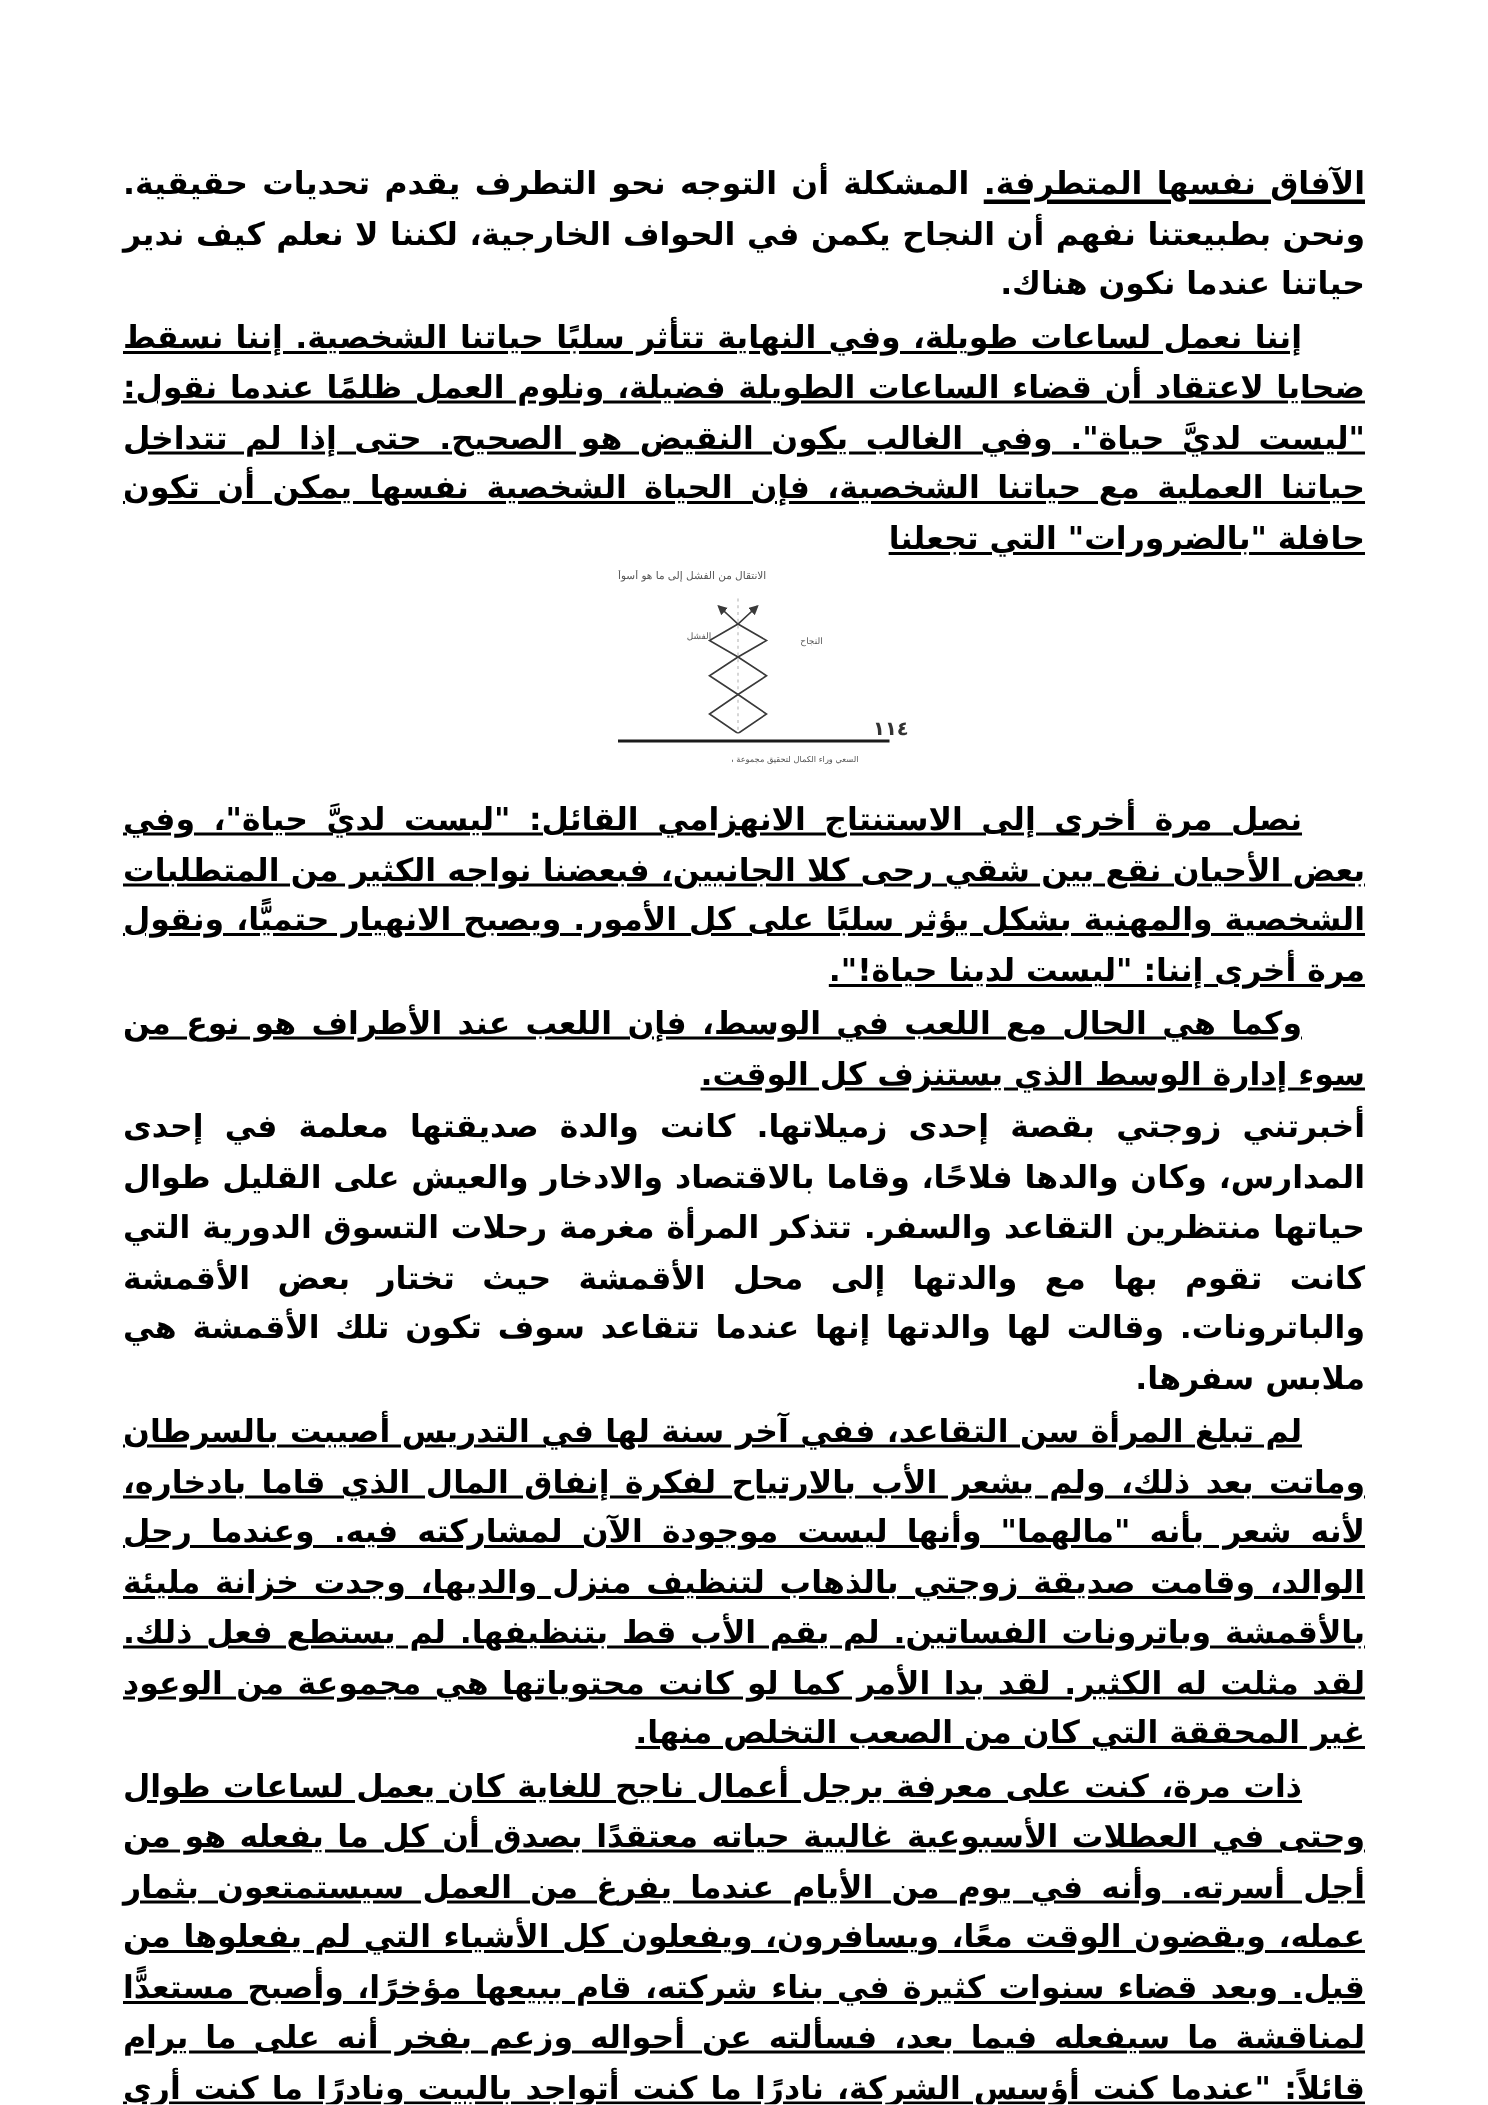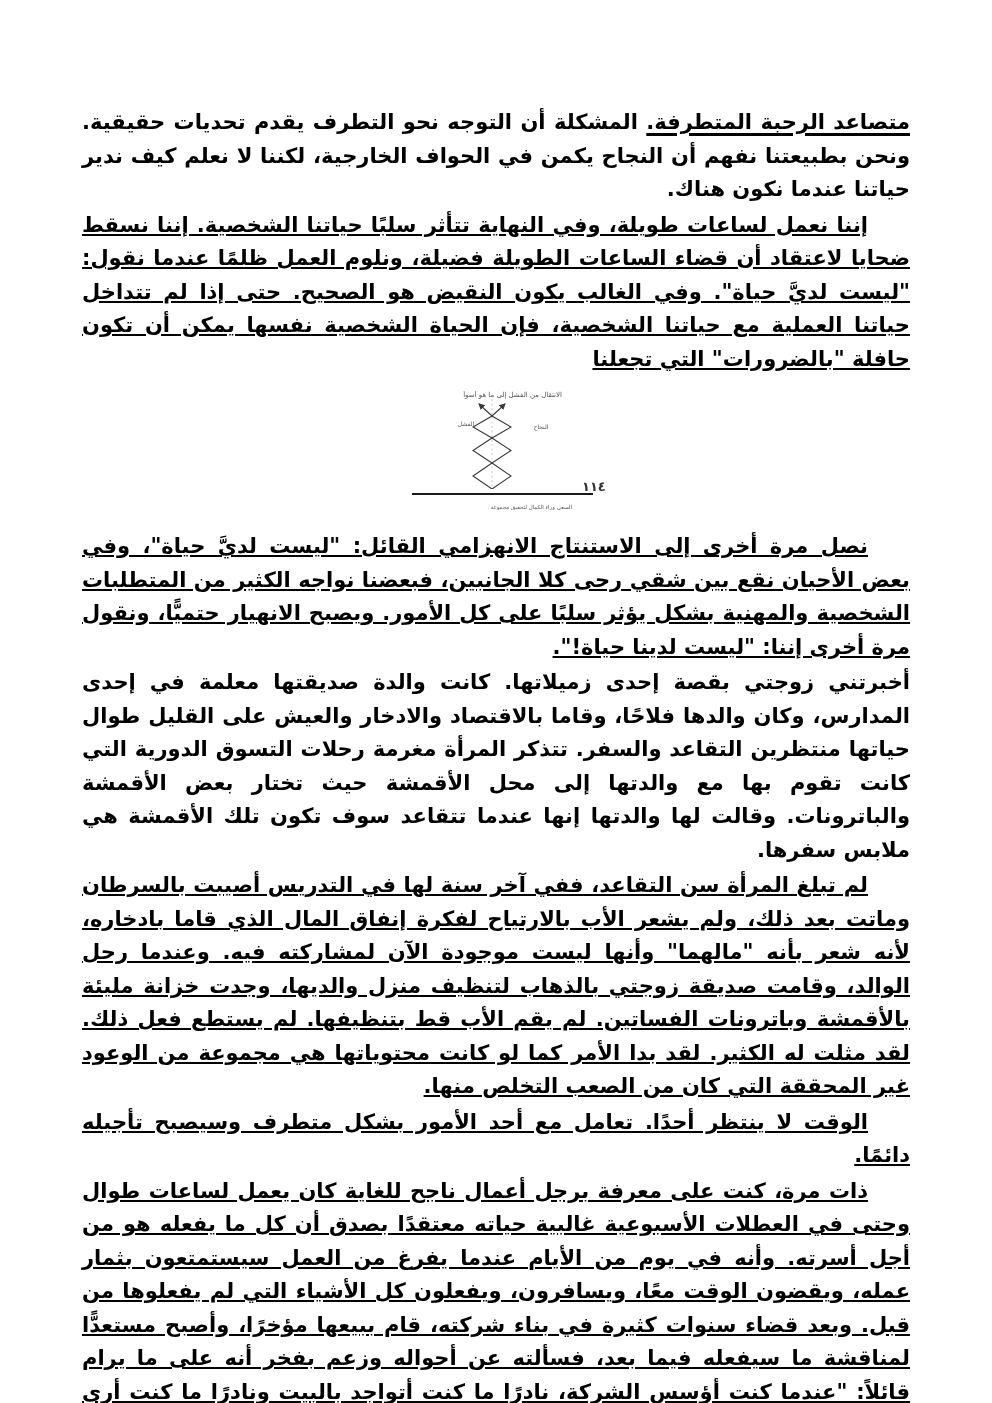--- a/index.html
+++ b/index.html
@@ -33,22 +33,22 @@
     margin:6px 0 3px 0;
     font-weight:bold;
     text-align:right;
   }
   figure.diagram{
     position:relative;
     width:828px;height:144px;
     margin:4px 0 6px 0;
   }
   .fig-top-caption{
-    position:absolute;top:11px;left:330px;width:150px;
-    text-align:right;font-size:7px;color:#555;
+    position:absolute;top:0;left:330px;width:150px;
+    text-align:left;font-size:7px;color:#555;
     filter:blur(0.3px);white-space:nowrap;overflow:hidden;
   }
   .fig-svg{position:absolute;top:13px;left:310px;width:200px;height:96px;}
   .fig-svg path.strand{fill:none;stroke:#3a3a3a;stroke-width:1.1;}
   .fig-svg line.dash{stroke:#c8c8c8;stroke-width:1;stroke-dasharray:2 2.5;}
   .fig-svg text{font-size:6px;fill:#555;font-family:"DejaVu Sans","Liberation Sans",sans-serif;}
   .fig-rule{position:absolute;top:113px;left:330px;width:181px;height:2px;background:#1b1b1b;}
   .fig-caption{
     position:absolute;top:124px;left:406px;width:84px;
     font-size:5.5px;color:#555;filter:blur(0.3px);
@@ -57,21 +57,21 @@
   .fig-page-num{
     position:absolute;top:99px;left:487px;
     font-size:13px;color:#333;font-weight:bold;margin-left:13px;
   }
 </style>
 </head>
 <body>
 
 <div class="page">
 
-  <p class="para"><span class="underlined">متصاعد الرحبة المتطرفة.</span><span> المشكلة أن التوجه نحو التطرف يقدم تحديات حقيقية. ونحن بطبيعتنا نفهم أن النجاح يكمن في الحواف الخارجية، لكننا لا نعلم كيف ندير حياتنا عندما نكون هناك.</span></p>
+  <p class="para"><span class="underlined">الآفاق نفسها المتطرفة.</span><span> المشكلة أن التوجه نحو التطرف يقدم تحديات حقيقية. ونحن بطبيعتنا نفهم أن النجاح يكمن في الحواف الخارجية، لكننا لا نعلم كيف ندير حياتنا عندما نكون هناك.</span></p>
 
   <p class="para indent">إننا نعمل لساعات طويلة، وفي النهاية تتأثر سلبًا حياتنا الشخصية. إننا نسقط ضحايا لاعتقاد أن قضاء الساعات الطويلة فضيلة، ونلوم العمل ظلمًا عندما نقول: "ليست لديَّ حياة". وفي الغالب يكون النقيض هو الصحيح. حتى إذا لم تتداخل حياتنا العملية مع حياتنا الشخصية، فإن الحياة الشخصية نفسها يمكن أن تكون حافلة "بالضرورات" التي تجعلنا</p>
 
   <figure class="diagram">
     <div class="fig-top-caption">الانتقال من الفشل إلى ما هو أسوأ</div>
     <svg class="fig-svg" viewBox="0 0 200 96" aria-hidden="true">
       <defs>
         <marker id="arrowhead" markerWidth="7" markerHeight="7" refX="5" refY="3" orient="auto">
           <path d="M0,0 L6,3 L0,6 z" fill="#3a3a3a"></path>
         </marker>
@@ -82,23 +82,23 @@
       <text x="74" y="33" text-anchor="middle">الفشل</text>
       <text x="149" y="36" text-anchor="middle">النجاح</text>
     </svg>
     <div class="fig-rule"></div>
     <span class="fig-caption">السعي وراء الكمال لتحقيق مجموعة متكرر متصاعد</span>
     <span class="fig-page-num">١١٤</span>
   </figure>
 
   <p class="para indent">نصل مرة أخرى إلى الاستنتاج الانهزامي القائل: "ليست لديَّ حياة"، وفي بعض الأحيان نقع بين شقي رحى كلا الجانبين، فبعضنا نواجه الكثير من المتطلبات الشخصية والمهنية بشكل يؤثر سلبًا على كل الأمور. ويصبح الانهيار حتميًّا، ونقول مرة أخرى إننا: "ليست لدينا حياة!".</p>
 
+  <p class="para indent">وكما هي الحال مع اللعب في الوسط، فإن اللعب عند الأطراف هو نوع من سوء إدارة الوسط الذي يستنزف كل الوقت.</p>
 
 
   <p class="para">أخبرتني زوجتي بقصة إحدى زميلاتها. كانت والدة صديقتها معلمة في إحدى المدارس، وكان والدها فلاحًا، وقاما بالاقتصاد والادخار والعيش على القليل طوال حياتها منتظرين التقاعد والسفر. تتذكر المرأة مغرمة رحلات التسوق الدورية التي كانت تقوم بها مع والدتها إلى محل الأقمشة حيث تختار بعض الأقمشة والباترونات. وقالت لها والدتها إنها عندما تتقاعد سوف تكون تلك الأقمشة هي ملابس سفرها.</p>
 
   <p class="para indent">لم تبلغ المرأة سن التقاعد، ففي آخر سنة لها في التدريس أصيبت بالسرطان وماتت بعد ذلك، ولم يشعر الأب بالارتياح لفكرة إنفاق المال الذي قاما بادخاره، لأنه شعر بأنه "مالهما" وأنها ليست موجودة الآن لمشاركته فيه. وعندما رحل الوالد، وقامت صديقة زوجتي بالذهاب لتنظيف منزل والديها، وجدت خزانة مليئة بالأقمشة وباترونات الفساتين. لم يقم الأب قط بتنظيفها. لم يستطع فعل ذلك. لقد مثلت له الكثير. لقد بدا الأمر كما لو كانت محتوياتها هي مجموعة من الوعود غير المحققة التي كان من الصعب التخلص منها.</p>
 
-  <p class="para indent">الوقت لا ينتظر أحدًا. تعامل مع أحد الأمور بشكل متطرف وسيصبح تأجيله دائمًا.</p>
 
   <p class="para indent">ذات مرة، كنت على معرفة برجل أعمال ناجح للغاية كان يعمل لساعات طوال وحتى في العطلات الأسبوعية غالبية حياته معتقدًا بصدق أن كل ما يفعله هو من أجل أسرته. وأنه في يوم من الأيام عندما يفرغ من العمل سيستمتعون بثمار عمله، ويقضون الوقت معًا، ويسافرون، ويفعلون كل الأشياء التي لم يفعلوها من قبل. وبعد قضاء سنوات كثيرة في بناء شركته، قام ببيعها مؤخرًا، وأصبح مستعدًّا لمناقشة ما سيفعله فيما بعد، فسألته عن أحواله وزعم بفخر أنه على ما يرام قائلاً: "عندما كنت أؤسس الشركة، نادرًا ما كنت أتواجد بالبيت ونادرًا ما كنت أرى أسرتي. لذلك أنا معهم الآن في إجازة لتعويضهم عن الوقت الضائع. أنت تعلم هذا الشعور،أليس كذلك؟</p>
 
 </div>
 
 </body></html>

